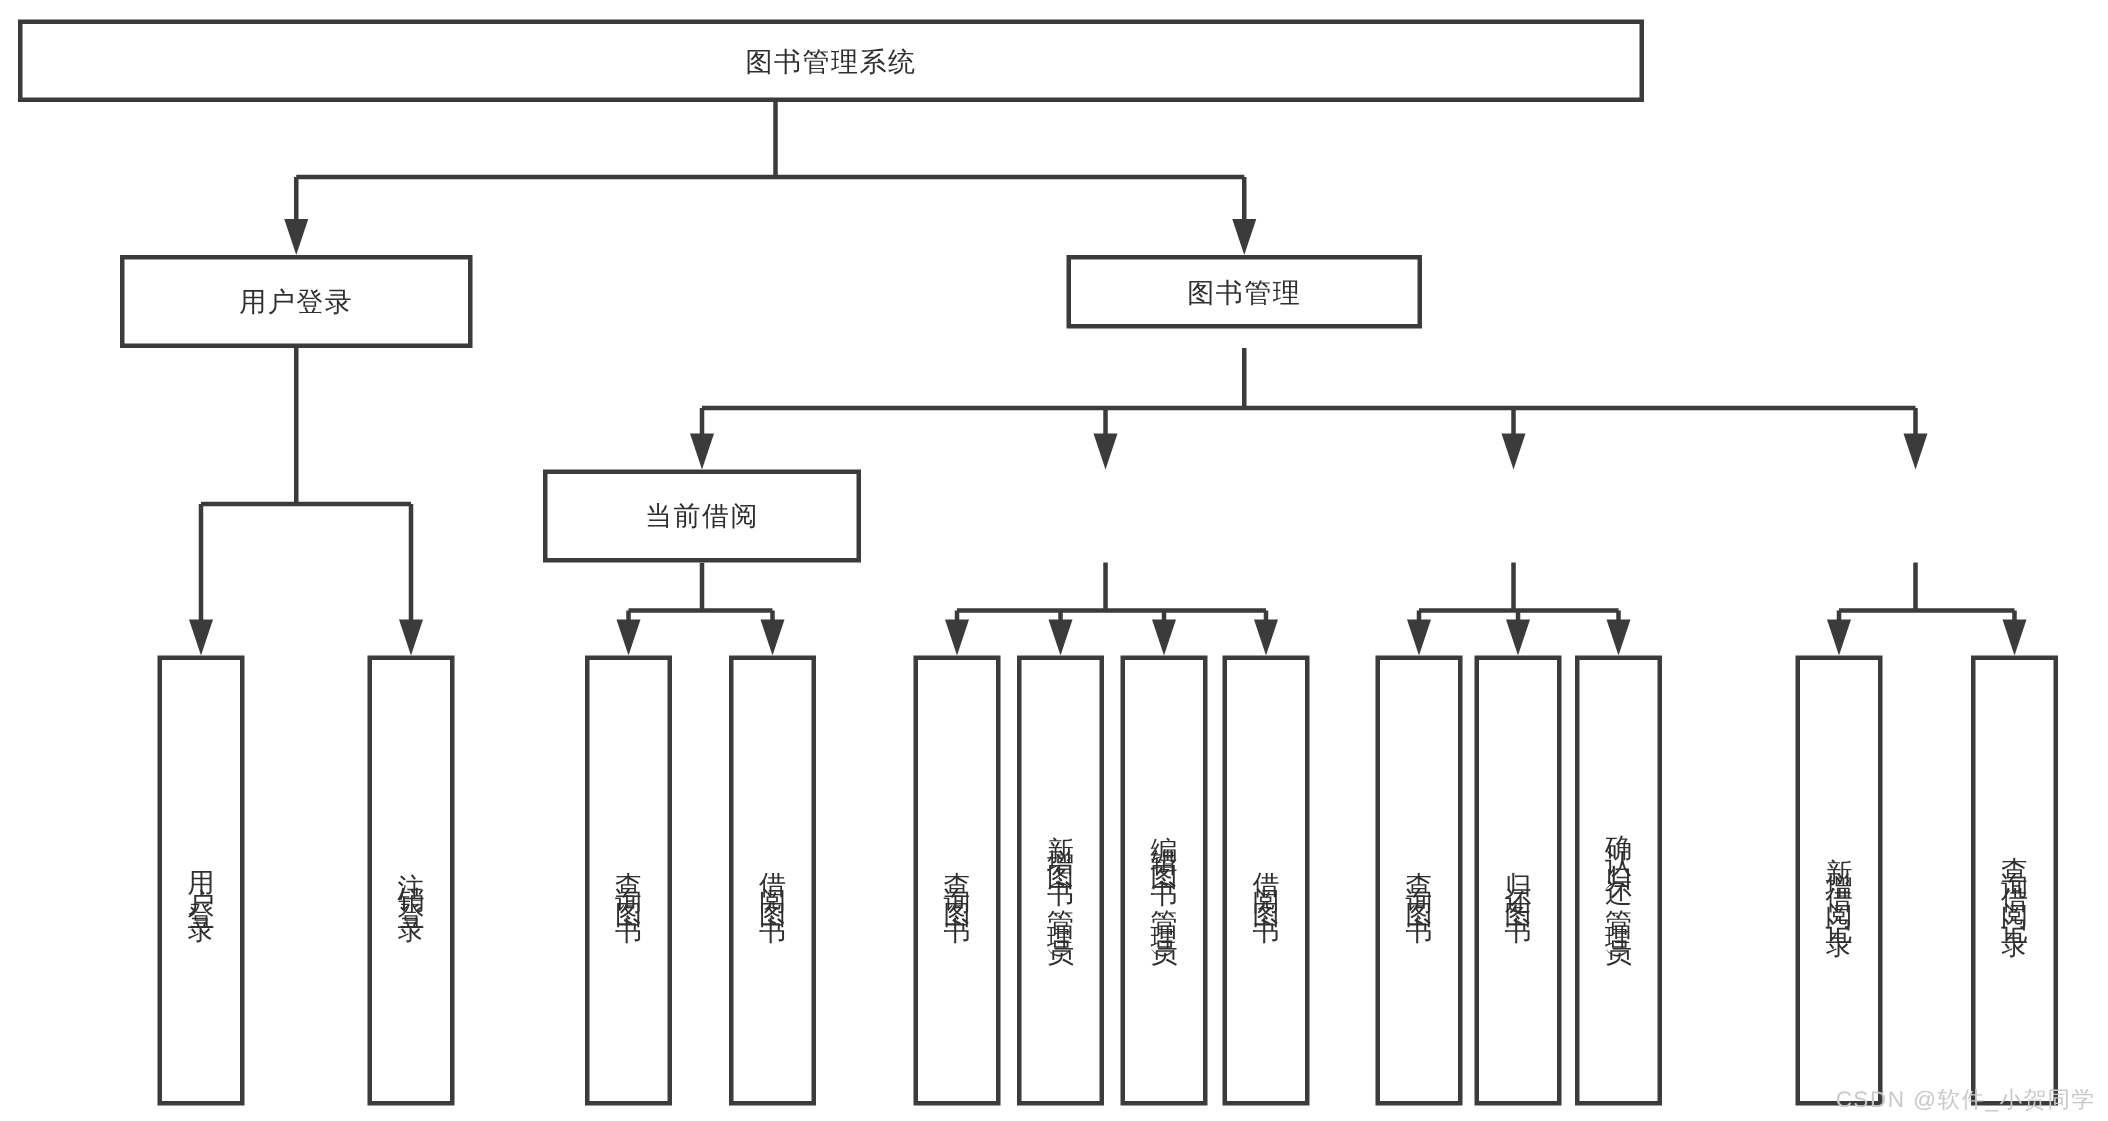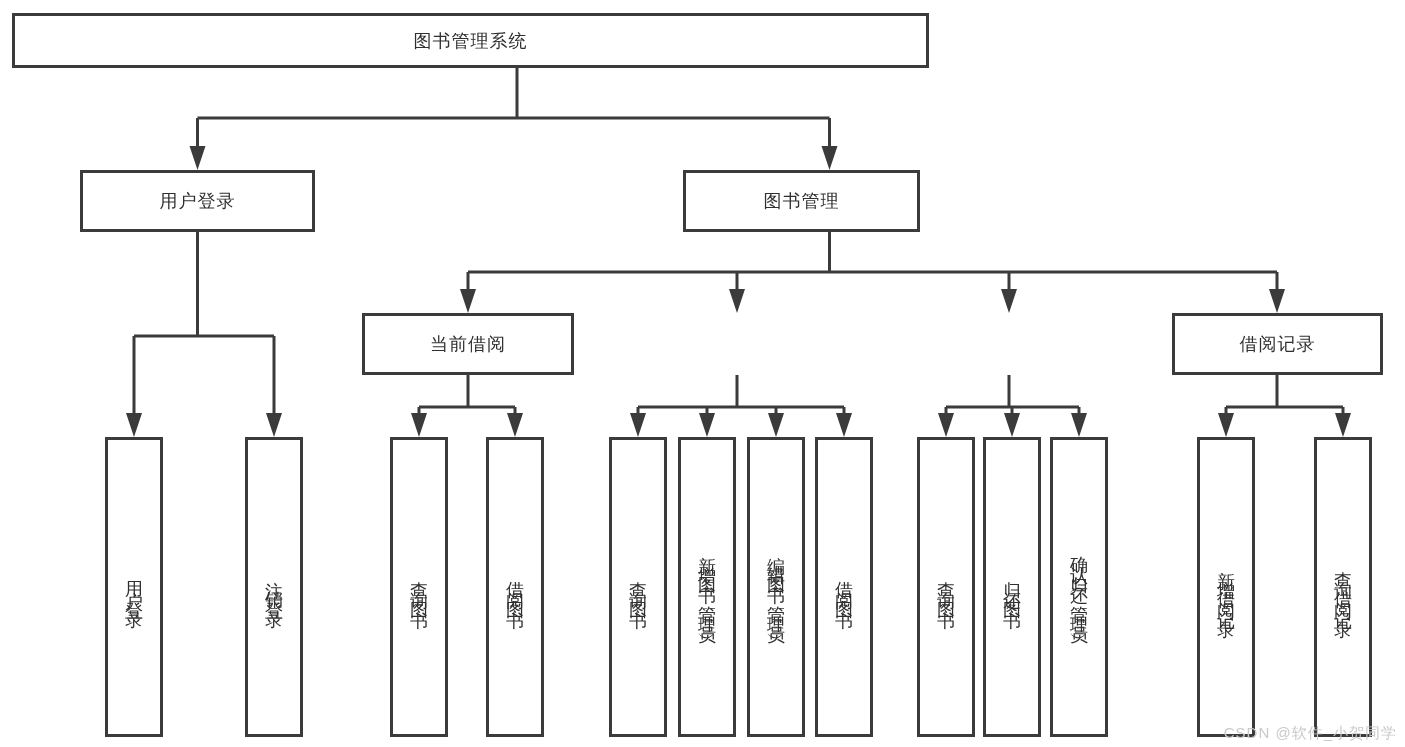--- a/index.html
+++ b/index.html
@@ -47,36 +47,33 @@
       M460 289 L476 289 L468 313 Z        M729 289 L745 289 L737 313 Z
       M1001 289 L1017 289 L1009 313 Z     M1269 289 L1285 289 L1277 313 Z
       M411 413 L427 413 L419 437 Z        M507 413 L523 413 L515 437 Z
       M630 413 L646 413 L638 437 Z        M699 413 L715 413 L707 437 Z
       M768 413 L784 413 L776 437 Z        M836 413 L852 413 L844 437 Z
       M938 413 L954 413 L946 437 Z        M1004 413 L1020 413 L1012 437 Z
       M1071 413 L1087 413 L1079 437 Z     M1218 413 L1234 413 L1226 437 Z
       M1335 413 L1351 413 L1343 437 Z"></path>
   </svg>
 
-  <div class="node h" style="left:12px;top:13px;width:917px;height:55px">
+  <div class="node h" style="left:12px;top:13px;width:1084px;height:55px">
     <span>图书管理系统</span>
   </div>
 
   <div class="node h" style="left:80px;top:170px;width:235px;height:62px">
     <span>用户登录</span>
   </div>
-  <div class="node h" style="left:683px;top:170px;width:237px;height:62px">
+  <div class="node h" style="left:711px;top:170px;width:237px;height:49px">
     <span>图书管理</span>
   </div>
 
   <div class="node h" style="left:362px;top:313px;width:212px;height:62px">
     <span>当前借阅</span>
-  </div>
-  <div class="node h" style="left:1172px;top:313px;width:211px;height:62px">
-    <span>借阅记录</span>
   </div>
 
   <div class="node v" style="left:105px;top:437px;width:58px;height:300px">
     <span>用户登录</span>
   </div>
   <div class="node v" style="left:245px;top:437px;width:58px;height:300px">
     <span>注销登录</span>
   </div>
 
   <div class="node v" style="left:390px;top:437px;width:58px;height:300px">

